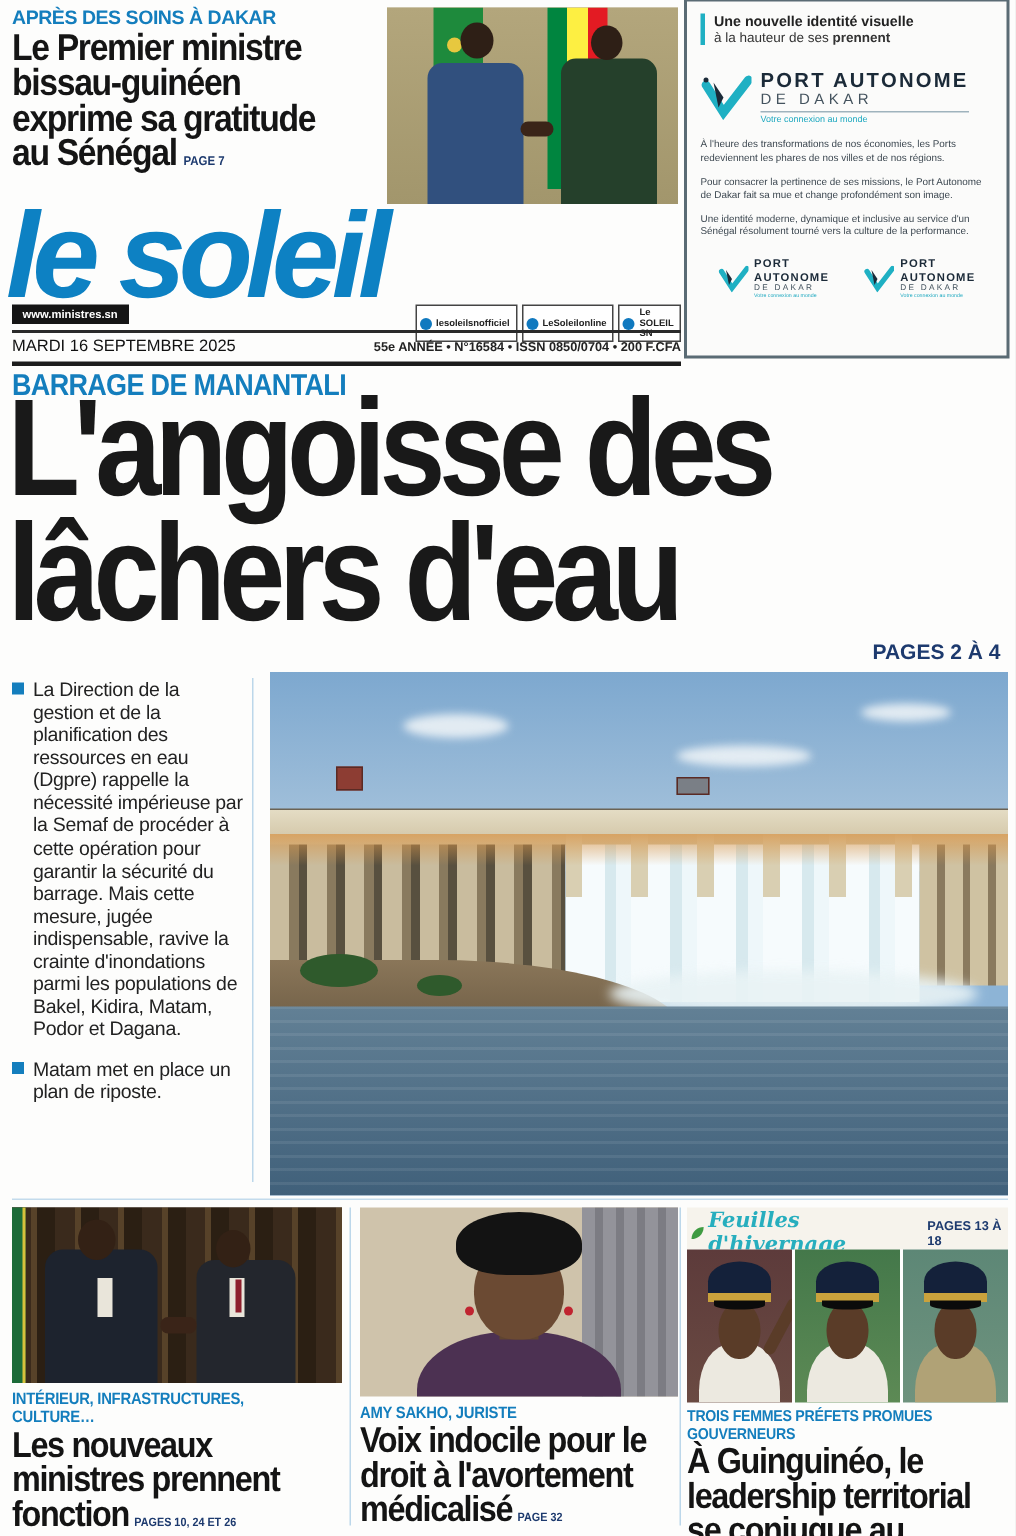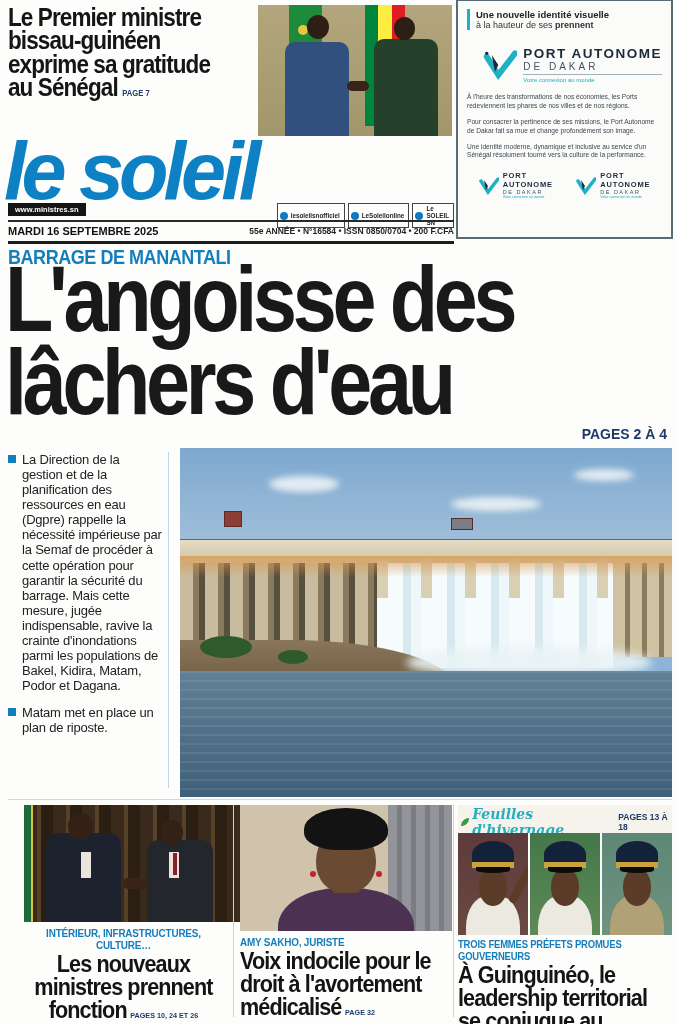--- a/index.html
+++ b/index.html
@@ -32,21 +32,21 @@
   .ph-hand .h2{left:70%;top:9%;width:21px;height:23px;}
   .ph-hand .hands{position:absolute;left:46%;top:58%;width:22px;height:10px;border-radius:5px;background:#3a2418;}
 
   
   .ad{position:absolute;left:456px;top:0;width:217px;height:239px;background:#fbfbfa;
       border:2px solid #5a6b74;border-top-width:1px;box-sizing:border-box;padding:8px 9px 6px;}
   .ad-tagline{border-left:3px solid #1fb0c3;padding-left:6px;}
   .ad-tagline .l1{font-size:9.5px;font-weight:bold;color:#222;}
   .ad-tagline .l2{font-size:9px;color:#333;}
   .ad-tagline .l2 b{font-weight:bold;}
-  .ad-logo{display:flex;align-items:center;margin:16px 0 4px;justify-content:flex-end;}
+  .ad-logo{display:flex;align-items:center;margin:16px 0 4px;}
   .ad-logo svg{flex:none;}
   .ad-logo-text{margin-left:6px;}
   .ad-logo-text .n1{font-size:13.5px;font-weight:bold;letter-spacing:1.5px;color:#1b2a38;}
   .ad-logo-text .n2{font-size:10px;letter-spacing:3px;color:#44535e;border-bottom:1px solid #9fb3bd;padding-bottom:2px;}
   .ad-logo-text .n3{font-size:6px;color:#1fa9c0;margin-top:2px;}
   .ad-body{margin-top:10px;}
   .ad-body p{margin:0 0 7px;font-size:6.6px;line-height:1.35;color:#3c4750;}
   .ad-feet{display:flex;justify-content:space-around;margin-top:12px;}
   .mini-logo{display:flex;align-items:center;}
   .mini-logo .t{margin-left:4px;}
@@ -59,21 +59,21 @@
               font-weight:bold;font-style:italic;letter-spacing:-5px;color:#0d81c3;}
   .site-badge{position:absolute;left:8px;top:203px;background:#151515;color:#fff;
               font-size:7.5px;font-weight:bold;padding:2px 7px;}
   .social-row{position:absolute;left:288px;top:203px;width:166px;display:flex;justify-content:flex-end;gap:3px;}
   .social-pill{display:flex;align-items:center;gap:3px;border:1px solid #444;background:#fff;
                padding:1px 4px 1px 2px;font-size:6.3px;font-weight:bold;color:#222;}
   .social-pill .dot{width:8px;height:8px;border-radius:50%;background:#1079bf;flex:none;}
   .date-bar{position:absolute;left:8px;top:220px;width:446px;border-top:2px solid #2a2a2a;
             border-bottom:3px solid #1c1c1c;display:flex;justify-content:space-between;
             align-items:center;padding:3px 0 4px;}
-  .date-bar .d{font-size:11px;font-weight:bold;color:#111;}
+  .date-bar .d{font-size:11px;font-weight:normal;color:#111;}
   .date-bar .i{font-size:8.5px;font-weight:bold;color:#222;}
 
   
   .lead-kicker{position:absolute;left:8px;top:246px;font-size:20px;letter-spacing:-.5px;}
   .lead-headline{position:absolute;left:5px;top:258px;width:740px;font-weight:bold;
                  font-size:92px;line-height:.90;letter-spacing:-5px;color:#191919;
                  transform:scaleX(.86);transform-origin:left top;}
   .lead-pref{position:absolute;right:10px;top:426px;font-size:14px;}
 
   .bullets{position:absolute;left:8px;top:452px;width:155px;}
@@ -163,20 +163,21 @@
   .cell .band{position:absolute;left:20%;top:28%;width:60%;height:6%;background:#caa23c;}
   .cell .visor{position:absolute;left:26%;top:33%;width:48%;height:6%;background:#0b0b0b;border-radius:0 0 50% 50%;}
   .c1 .arm{position:absolute;right:4%;top:30%;width:12%;height:40%;background:#5a3c28;transform:rotate(28deg);border-radius:4px;}
 </style>
 </head>
 <body>
 
 <div class="page">
 
   <section class="top-story">
+    <div class="kicker">APRÈS DES SOINS À DAKAR</div>
     <h2 class="ts-headline cond"><span>Le Premier ministre bissau-guinéen exprime sa gratitude au Sénégal</span><span class="pref">PAGE 7</span></h2>
   </section>
 
   <div class="photo ph-hand">
     <div class="wall"></div>
     <div class="flag-au">
         <i></i>
       </div>
     <div class="flag-sn">
       <b style="background:#00853f"></b>
@@ -295,21 +296,21 @@
     <div class="dam-stain"></div>
     <div class="dam-bank"></div>
     <div class="dam-bush" style="left:4%;top:54%;width:52px;height:22px;"></div>
     <div class="dam-bush" style="left:20%;top:58%;width:30px;height:14px;"></div>
     <div class="dam-mist"></div>
     <div class="dam-water"></div>
   </div>
 
   <div class="hrule" style="left:8px;top:799px;width:664px;"></div>
 
-  <section class="bcol" style="left:24px;width:221px;text-align:center;">
+  <section class="bcol" style="left:8px;width:221px;">
     <div class="ph-min">
       <div class="wood"></div>
       <div class="flag">
           <i></i>
         </div>
       <div class="fg m1"></div>
         <div class="fg m2"></div>
       <div class="sh s1"></div>
         <div class="sh s2"></div>
       <div class="tie"></div>

